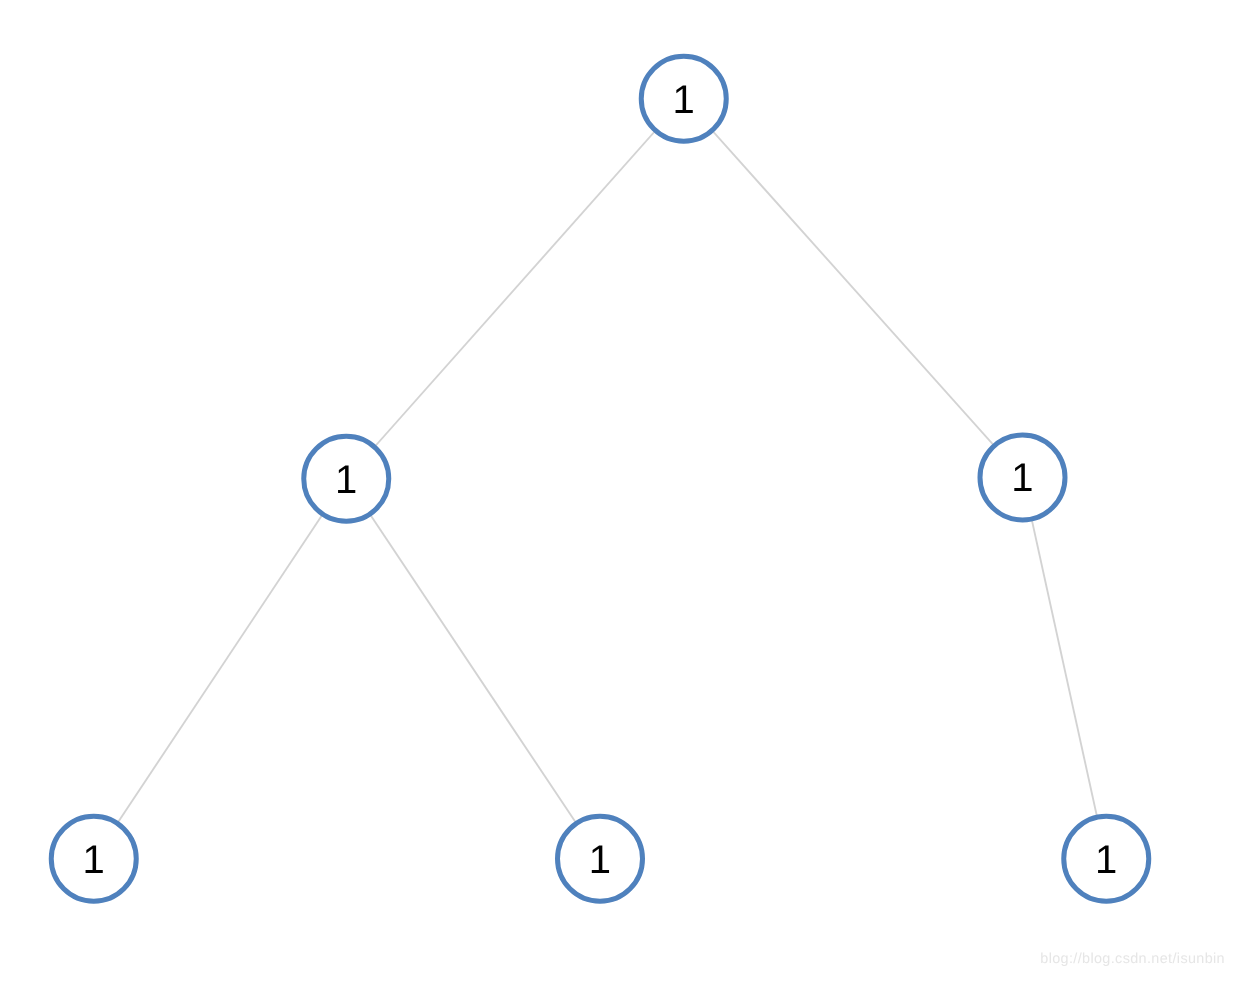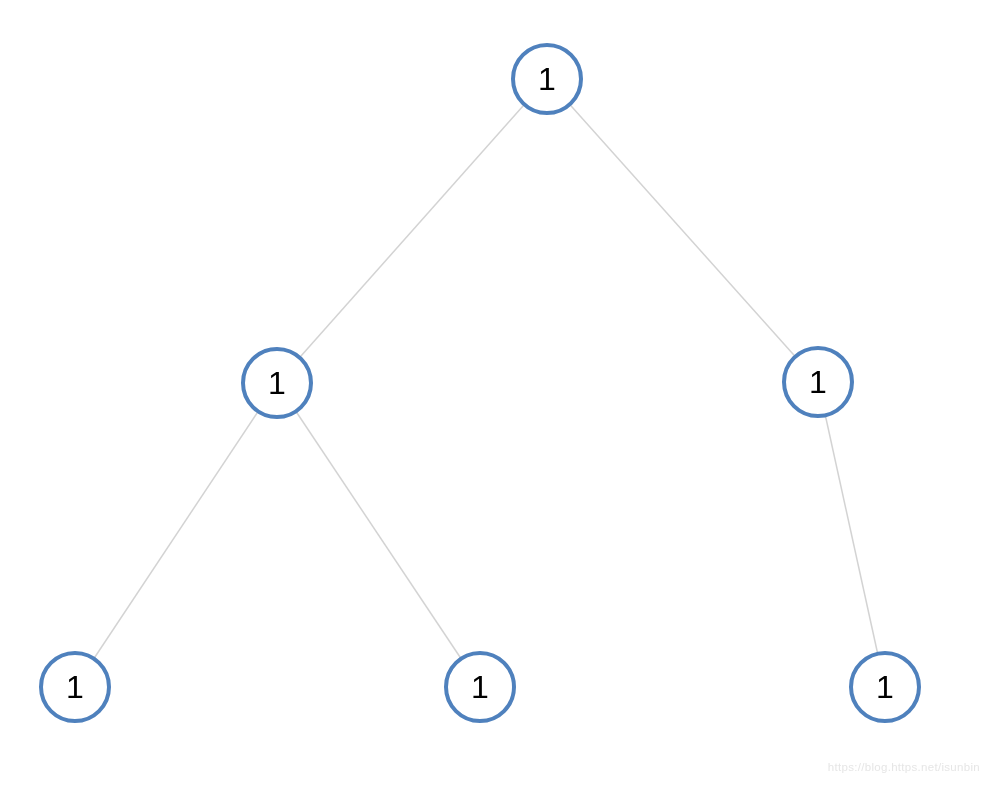--- a/index.html
+++ b/index.html
@@ -65,14 +65,14 @@
       </g>
       <g>
         <circle cx="480" cy="687" r="34" fill="#ffffff" stroke="#4f81bd" stroke-width="4"></circle>
         <text x="480" y="687" text-anchor="middle" dominant-baseline="central" class="node-label" font-size="32" fill="#000000">1</text>
       </g>
       <g>
         <circle cx="885" cy="687" r="34" fill="#ffffff" stroke="#4f81bd" stroke-width="4"></circle>
         <text x="885" y="687" text-anchor="middle" dominant-baseline="central" class="node-label" font-size="32" fill="#000000">1</text>
       </g>
     </svg>
-  <div class="watermark">https://blog.https.net/isunbin</div>
+  <div class="watermark">blog://blog.csdn.net/isunbin</div>
 </div>
 
 </body></html>

